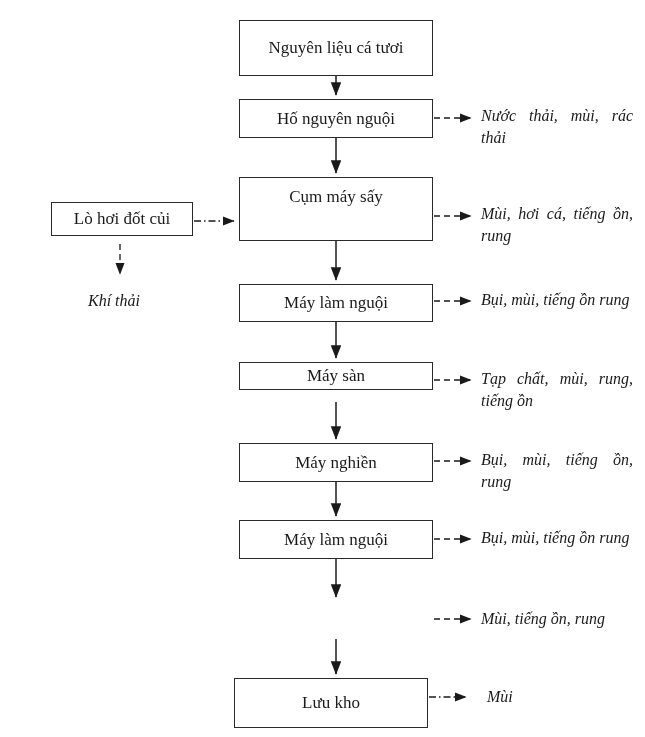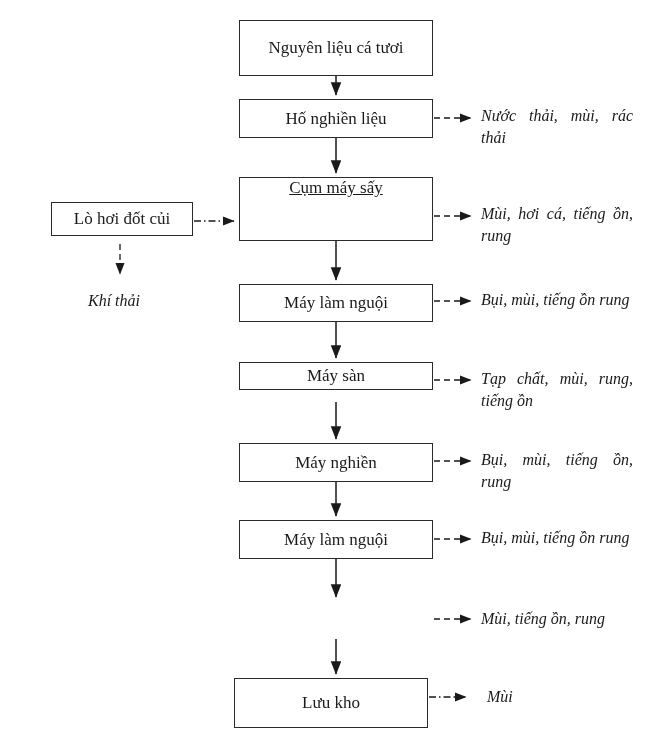--- a/index.html
+++ b/index.html
@@ -14,21 +14,21 @@
   .box{
     position:absolute;
     box-sizing:border-box;
     border:1.4px solid #2a2a2a;
     background:#ffffff;
     display:flex;align-items:center;justify-content:center;
     font-size:17px;
     text-align:center;
     line-height:1.15;
   }
-  .box.top-aligned{align-items:flex-start;text-decoration:underline;}
+  .box.top-aligned{align-items:flex-start;padding-top:9px;}
   .waste{
     position:absolute;
     font-style:italic;
     font-size:16px;
     line-height:22px;
     text-align:justify;
     width:152px;
   }
   .waste.single{text-align:left;white-space:nowrap;}
   .emission{
@@ -71,21 +71,21 @@
     <path class="line-dashed" d="M434,539 L471,539" marker-end="url(#arrow)"></path>
     <path class="line-dashed" d="M434,619 L471,619" marker-end="url(#arrow)"></path>
     <path class="line-dashdot" d="M429,697 L466,697" marker-end="url(#arrow)"></path>
 
     <path class="line-dashdot" d="M194,221 L234,221" marker-end="url(#arrow)"></path>
     <path class="line-dashed" d="M120,244 L120,274" marker-end="url(#arrow)"></path>
   </svg>
 
   <div class="box" style="left:239px;top:20px;width:194px;height:56px;">Nguyên liệu cá tươi</div>
 
-  <div class="box" style="left:239px;top:99px;width:194px;height:39px;">Hố nghiền liệu</div>
+  <div class="box" style="left:239px;top:99px;width:194px;height:39px;">Hố nguyên nguội</div>
 
   <div class="box top-aligned" style="left:239px;top:177px;width:194px;height:64px;">Cụm máy sấy</div>
 
   <div class="box" style="left:239px;top:284px;width:194px;height:38px;">Máy làm nguội</div>
 
   <div class="box" style="left:239px;top:362px;width:194px;height:28px;">Máy sàn</div>
 
   <div class="box" style="left:239px;top:443px;width:194px;height:39px;">Máy nghiền</div>
 
   <div class="box" style="left:239px;top:520px;width:194px;height:39px;">Máy làm nguội</div>

